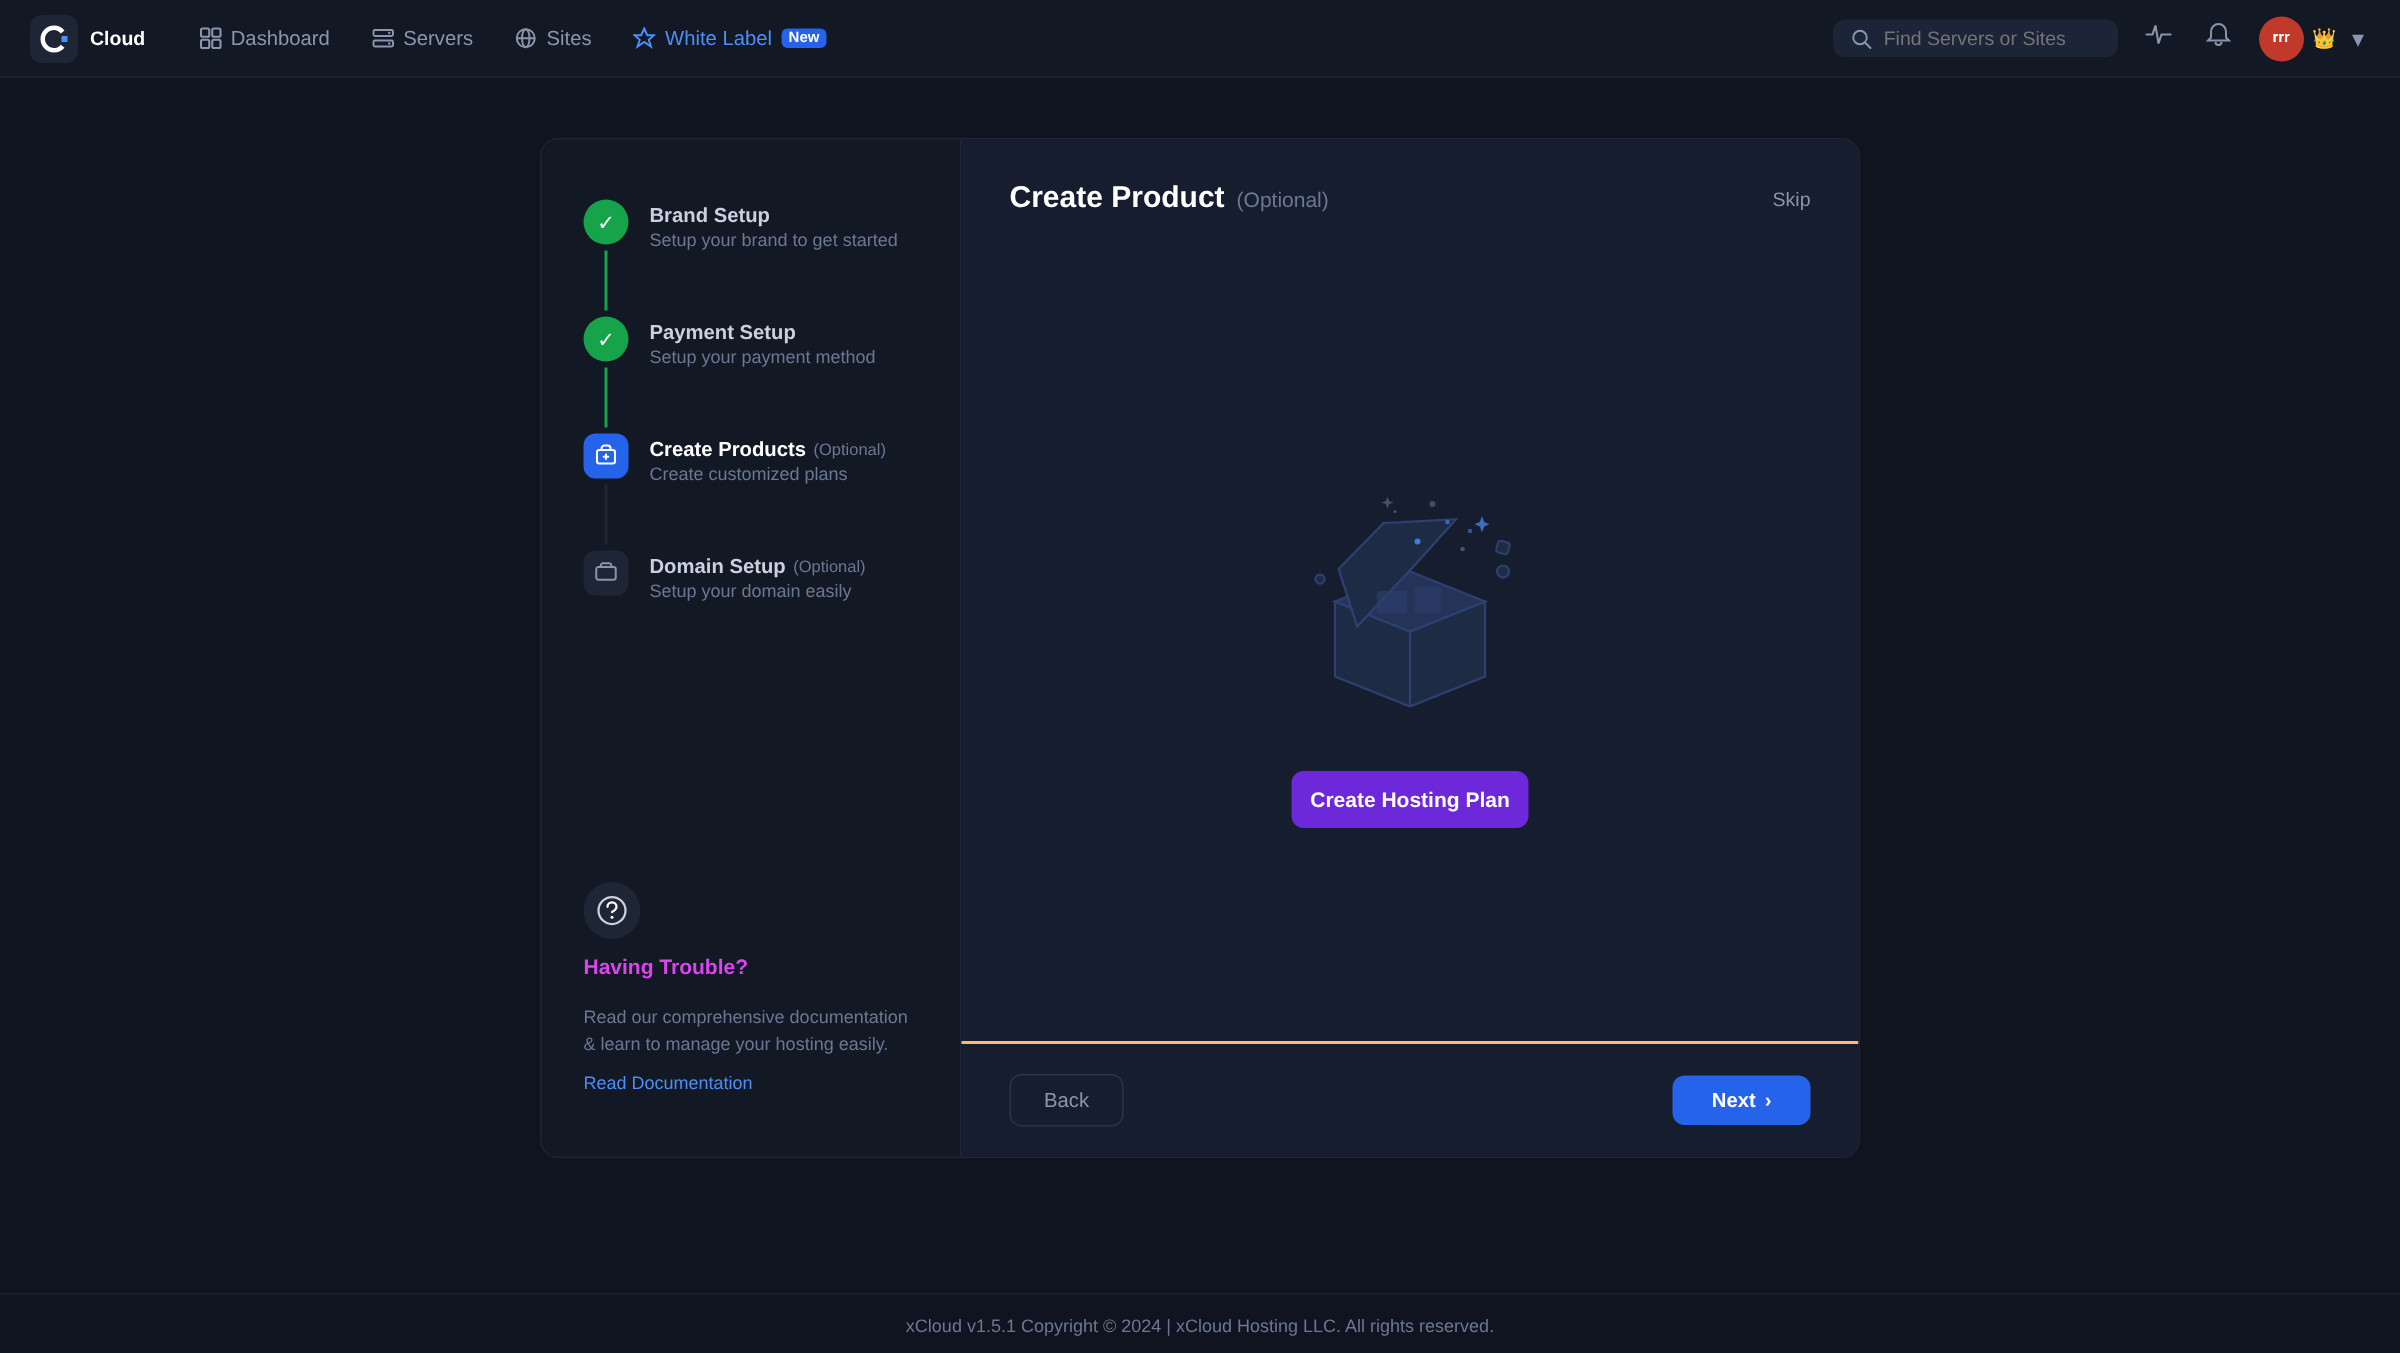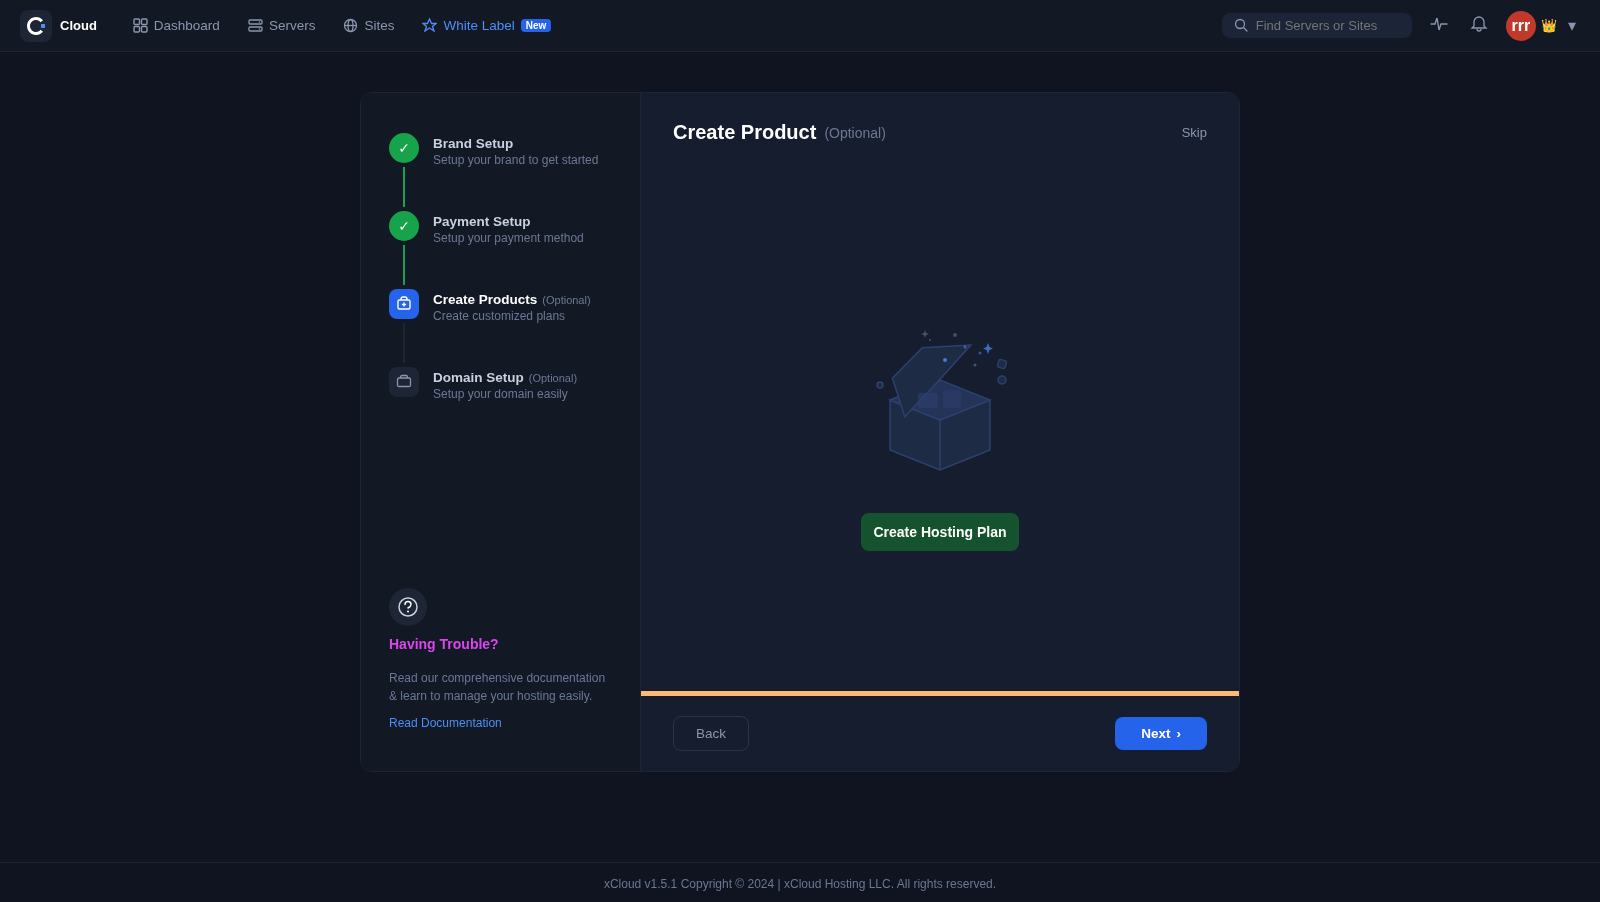--- a/index.html
+++ b/index.html
@@ -64,21 +64,21 @@
       border-radius: 4px;
       font-weight: 600;
     }
     .nav-right {
       display: flex;
       align-items: center;
       gap: 14px;
     }
     .nav-search-box {
       display: flex;
-      align-items: flex-start;
+      align-items: flex-end;
       gap: 8px;
       background: #1c2438;
       border-radius: 8px;
       padding: 5px 12px;
       width: 190px;
     }
     .nav-search-box input {
       background: transparent;
       border: none;
       outline: none;
@@ -93,21 +93,21 @@
       padding: 4px;
     }
     .nav-avatar {
       width: 30px;
       height: 30px;
       background: #c0392b;
       border-radius: 50%;
       display: flex;
       align-items: center;
       justify-content: center;
-      font-size: 16px;
+      font-size: 10px;
       font-weight: 700;
       color: white;
     }
     .nav-user {
       display: flex;
       align-items: center;
       gap: 6px;
       cursor: pointer;
     }
     .nav-crown { font-size: 13px; }
@@ -308,37 +308,37 @@
     }
 
     .setup-title {
       color: #ffffff;
       font-size: 22px;
       font-weight: 700;
       margin-bottom: 24px;
     }
 
     .create-plan-btn {
-      background: #14532d;
+      background: #6d28d9;
       color: white;
       border: none;
       padding: 11px 12px;
       border-radius: 8px;
       font-size: 14px;
       font-weight: 600;
       cursor: pointer;
     }
 
     
     .right-footer {
       display: flex;
       justify-content: space-between;
       align-items: center;
       padding: 20px 32px;
-      border-top: 5px solid #fdba74;
+      border-top: 2px solid #fdba74;
     }
 
     .back-btn {
       background: transparent;
       color: #8a96ad;
       border: 1px solid #2a3348;
       padding: 9px 22px;
       border-radius: 8px;
       font-size: 13.5px;
       cursor: pointer;

